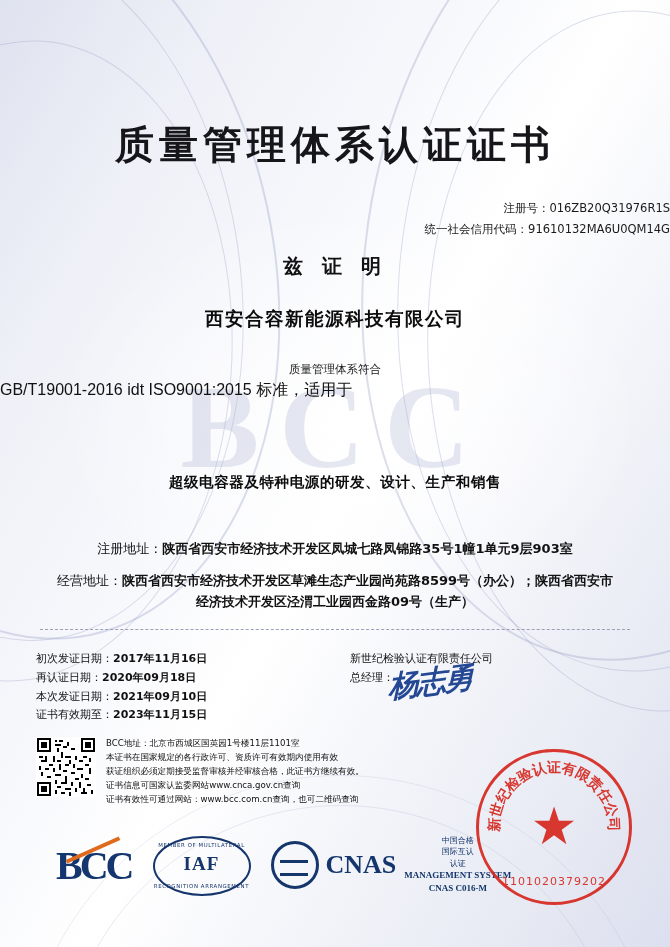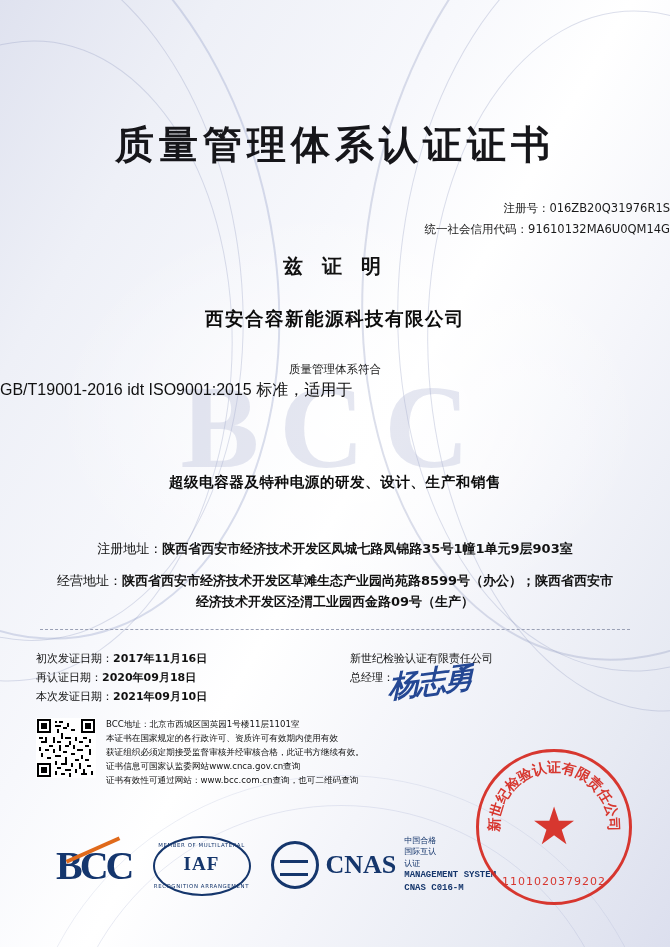--- a/index.html
+++ b/index.html
@@ -284,25 +284,26 @@
     border-bottom: 3px solid #15366c;
   }
   .cnas-word {
     font-family: "Liberation Serif", serif;
     font-size: 26px;
     font-weight: bold;
     color: #15366c;
     letter-spacing: 0px;
   }
   .cnas-text {
-    font-family: Liberation Mono, monospace;
+    font-family: Liberation Serif, serif;
     font-size: 8px;
     color: #15366c;
     line-height: 1.45;
     margin-left: 2px;
+    text-align: center;
   }
   .cnas-text .big {
     font-size: 9px;
     font-weight: bold;
   }
 
   
   .seal {
     position: absolute;
     right: 38px;
@@ -395,20 +396,23 @@
     <div class="dates-sign">
       <div class="dates">
         <div>
           <span>初次发证日期：</span><span class="v">2017年11月16日</span>
         </div>
         <div>
           <span>再认证日期：</span><span class="v">2020年09月18日</span>
         </div>
         <div>
           <span>本次发证日期：</span><span class="v">2021年09月10日</span>
+        </div>
+        <div>
+          <span>证书有效期至：</span><span class="v">2023年11月15日</span>
         </div>
       </div>
       <div class="signblock">
         <div>新世纪检验认证有限责任公司</div>
         <div>总经理：</div>
         <div class="signature">杨志勇</div>
       </div>
     </div>
 
     <div class="legal-wrap">

